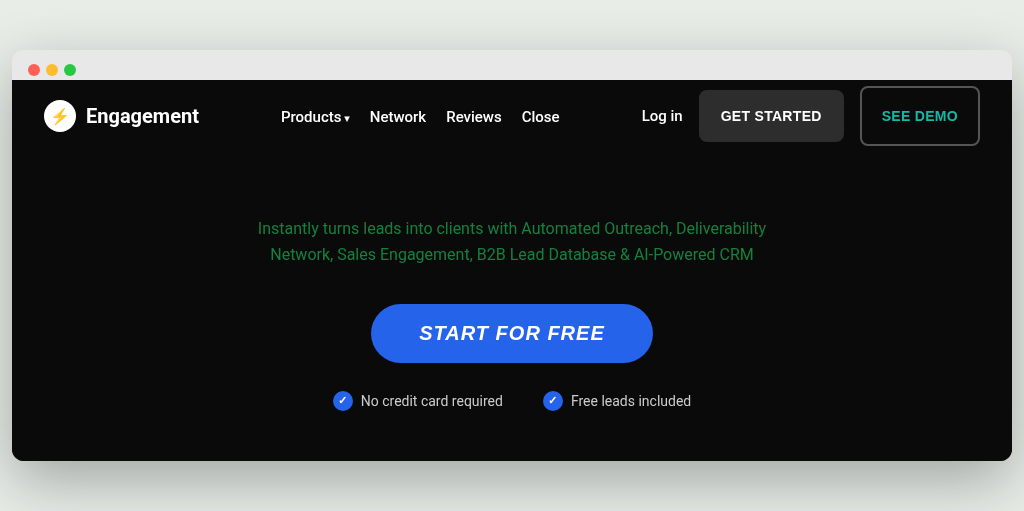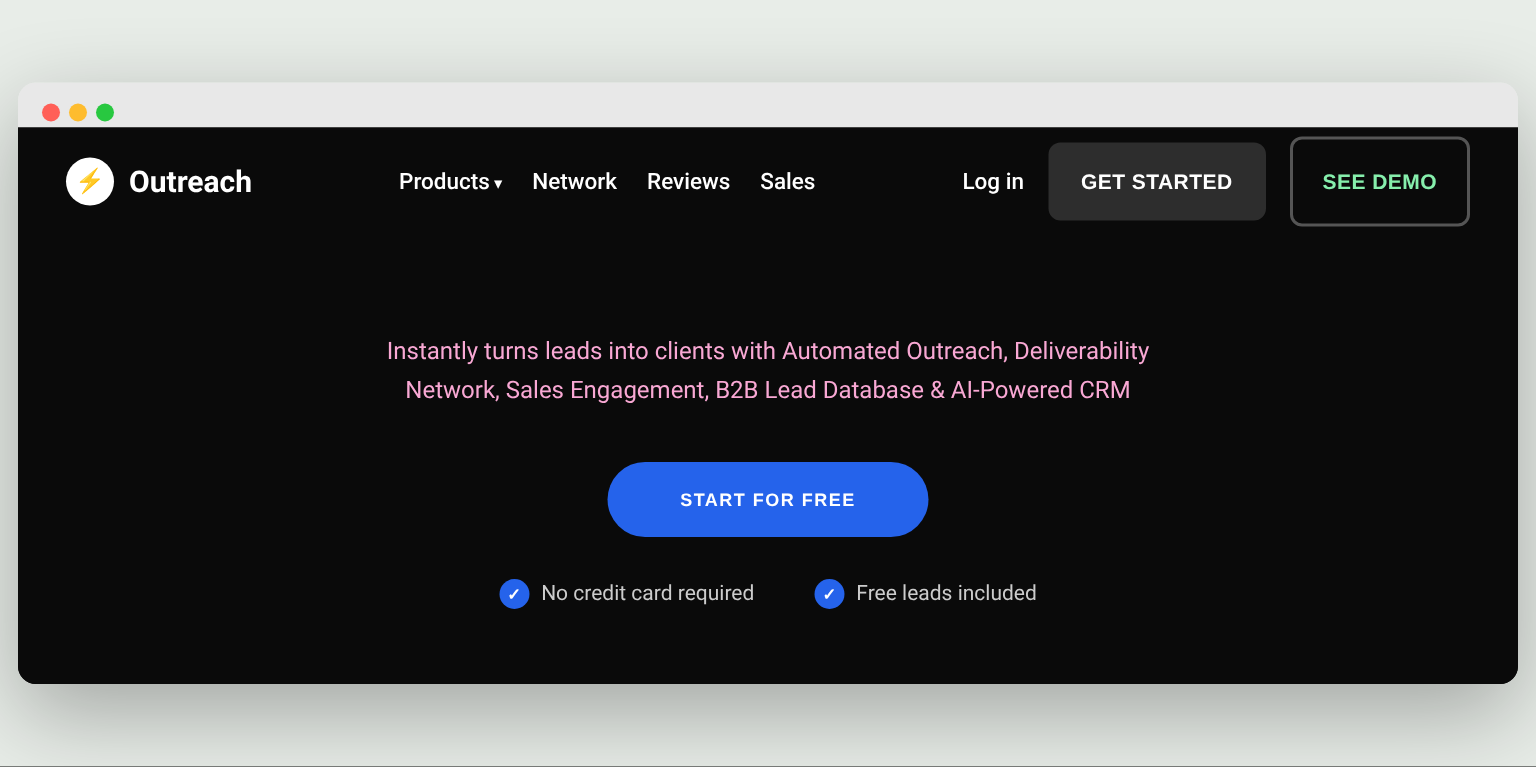--- a/index.html
+++ b/index.html
@@ -121,21 +121,21 @@
       padding: 18px 22px;
       border-radius: 8px;
       font-size: 14px;
       font-weight: 700;
       cursor: pointer;
       letter-spacing: 0.3px;
     }
 
     .btn-see-demo {
       background: transparent;
-      color: #86efac;
+      color: #14b8a6;
       border: 2px solid #555;
       padding: 20px 20px;
       border-radius: 8px;
       font-size: 14px;
       font-weight: 700;
       cursor: pointer;
       letter-spacing: 0.3px;
     }
 
     
@@ -160,40 +160,41 @@
       line-height: 1.05;
       letter-spacing: -2px;
       margin-bottom: 24px;
       background: linear-gradient(90deg, #4a9eff 0%, #8b5cf6 60%, #a855f7 80%, #c084fc 100%);
       -webkit-background-clip: text;
       -webkit-text-fill-color: transparent;
       background-clip: text;
     }
 
     .hero-subtext {
-      color: #f9a8d4;
+      color: #15803d;
       font-size: 16px;
       max-width: 520px;
       margin: 4px auto 36px;
       line-height: 1.6;
     }
 
     .btn-start-free {
       background: #2563eb;
       color: white;
       border: none;
       padding: 18px 48px;
       border-radius: 50px;
-      font-size: 12px;
+      font-size: 20px;
       font-weight: 800;
       cursor: pointer;
       letter-spacing: 1px;
       text-transform: uppercase;
       margin-bottom: 28px;
       display: inline-block;
+      font-style: italic;
     }
 
     .hero-badges {
       display: flex;
       justify-content: center;
       align-items: center;
       gap: 40px;
     }
 
     .badge-item {
@@ -230,35 +231,35 @@
     </div>
   </div>
 
   <div class="browser-content">
 
     <nav class="navbar">
       <a class="nav-logo" href="#">
         <div class="logo-icon">
           <span>⚡</span>
         </div>
-        <span>Outreach</span>
+        <span>Engagement</span>
       </a>
 
       <ul class="nav-links">
         <li>
           <a href="#" class="with-arrow">Products</a>
         </li>
         <li>
           <a href="#">Network</a>
         </li>
         <li>
           <a href="#">Reviews</a>
         </li>
         <li>
-          <a href="#">Sales</a>
+          <a href="#">Close</a>
         </li>
       </ul>
 
       <div class="nav-right">
         <span class="nav-login">Log in</span>
         <button class="btn-get-started">GET STARTED</button>
         <button class="btn-see-demo">SEE DEMO</button>
       </div>
     </nav>
 

